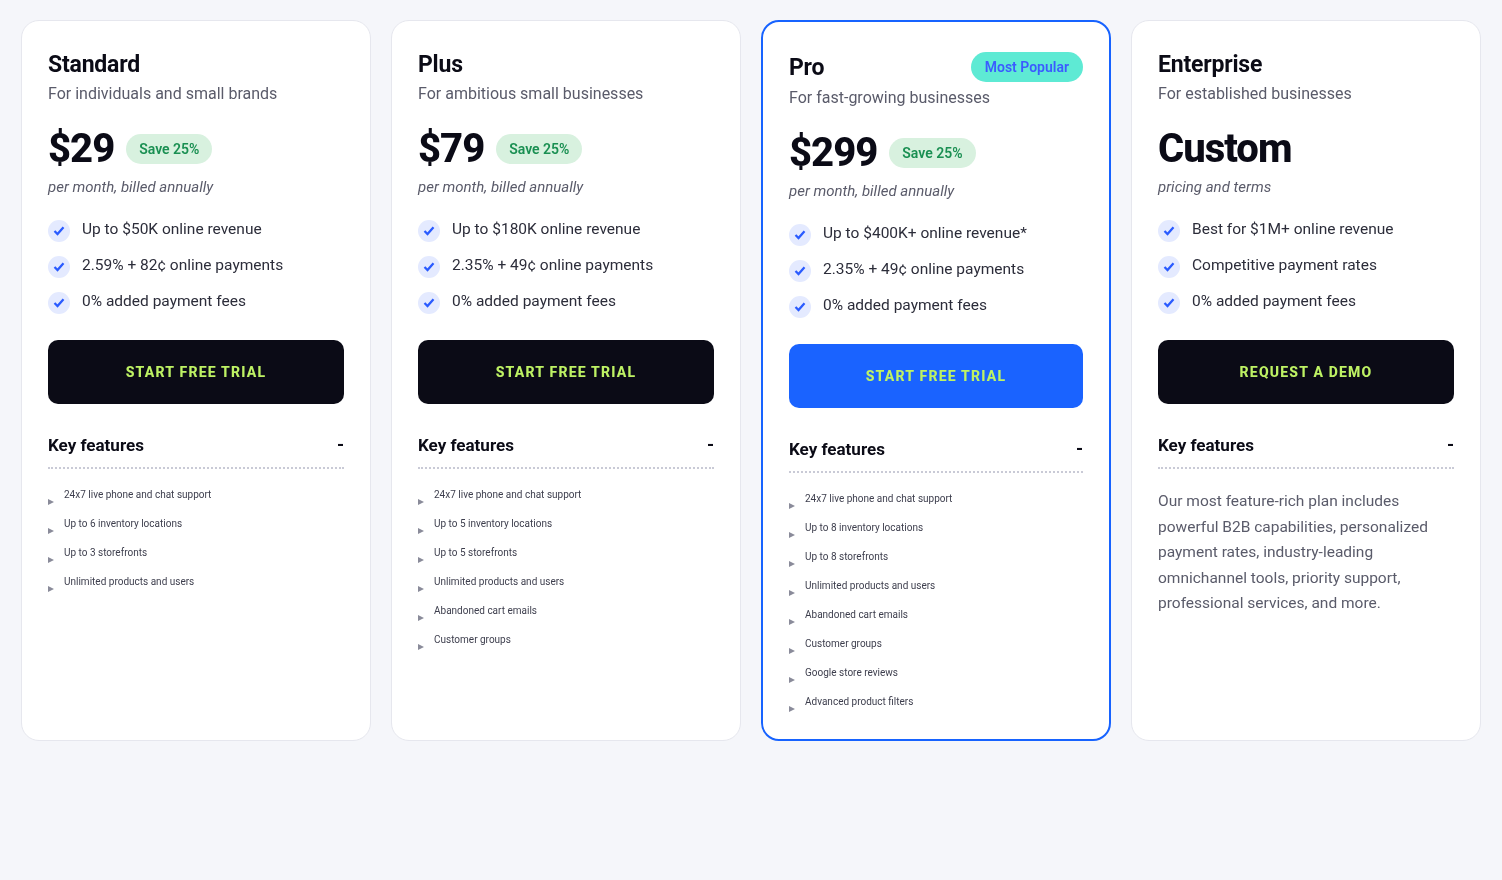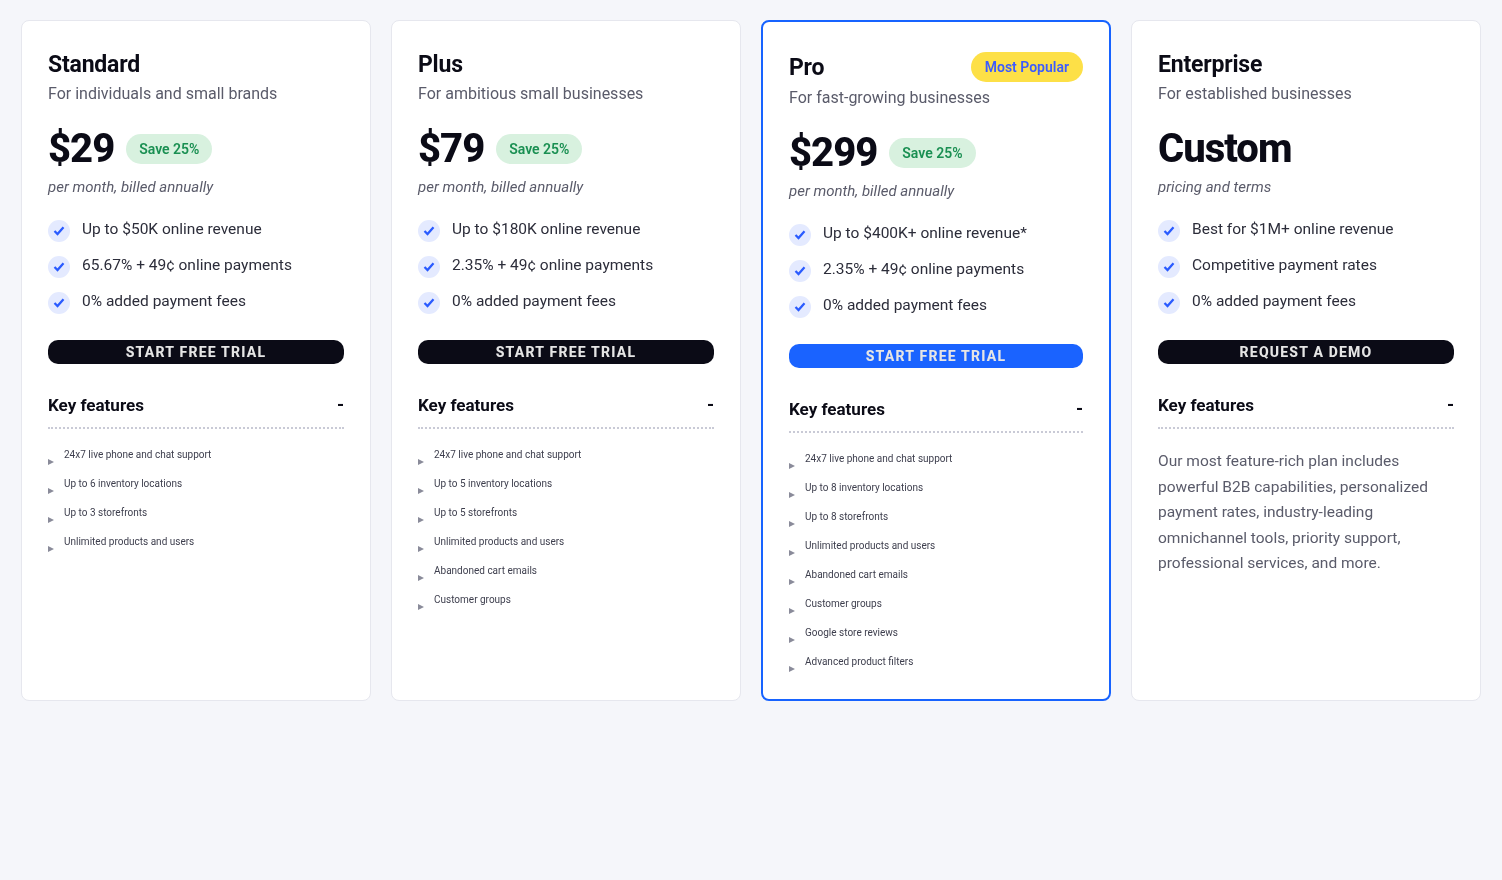--- a/index.html
+++ b/index.html
@@ -12,21 +12,21 @@
     .pricing-grid {
       display: grid;
       grid-template-columns: repeat(4, 1fr);
       gap: 20px;
       max-width: 1460px;
       margin: 0 auto;
     }
     .plan {
       background: #fff;
       border: 1px solid #e6e7ee;
-      border-radius: 8px;
+      border-radius: 18px;
       padding: 30px 26px 30px;
       display: flex;
       flex-direction: column;
       position: relative;
     }
     .plan.featured {
       border: 2px solid #1763ff;
     }
     .plan-head { margin-bottom: 22px; }
     .title-row {
@@ -35,21 +35,21 @@
       justify-content: space-between;
       margin-bottom: 6px;
     }
     .plan-title {
       font-size: 23px;
       font-weight: 700;
       color: #0b0b16;
       letter-spacing: -0.2px;
     }
     .most-popular {
-      background: #fde047;
+      background: #5eead4;
       color: #3b5bff;
       font-size: 14px;
       font-weight: 600;
       padding: 7px 14px;
       border-radius: 999px;
     }
     .plan-subtitle {
       color: #5a5b6a;
       font-size: 16px;
     }
@@ -89,26 +89,26 @@
     .hl-item { display: flex; align-items: flex-start; gap: 12px; color: #2c2d3a; font-size: 15.5px; }
     .check-icon {
       width: 22px; height: 22px; border-radius: 50%;
       background: #e4eaff; display:flex; align-items:center; justify-content:center;
       flex-shrink: 0;
     }
     .check-icon svg { width: 12px; height: 12px; stroke: #2a5bff; stroke-width: 3; fill: none; }
     .cta-btn {
       font-family: inherit;
       border: none;
-      color: #e5e5e5;
+      color: #bef264;
       background: #0b0b16;
       font-weight: 800;
       letter-spacing: 1.2px;
       font-size: 14px;
-      padding: 4px 8px;
+      padding: 24px 8px;
       border-radius: 10px;
       cursor: pointer;
       text-transform: uppercase;
       margin-bottom: 30px;
     }
     .cta-btn.primary { background: #1a63ff; }
     .key-header {
       display: flex;
       justify-content: space-between;
       align-items: center;
@@ -154,21 +154,21 @@
             </svg>
           </span>
         <span>Up to $50K online revenue</span>
       </div>
       <div class="hl-item">
         <span class="check-icon">
             <svg viewBox="0 0 16 16">
               <polyline points="2,8 6,12 14,3"></polyline>
             </svg>
           </span>
-        <span>65.67% + 49¢ online payments</span>
+        <span>2.59% + 82¢ online payments</span>
       </div>
       <div class="hl-item">
         <span class="check-icon">
             <svg viewBox="0 0 16 16">
               <polyline points="2,8 6,12 14,3"></polyline>
             </svg>
           </span>
         <span>0% added payment fees</span>
       </div>
     </div>

